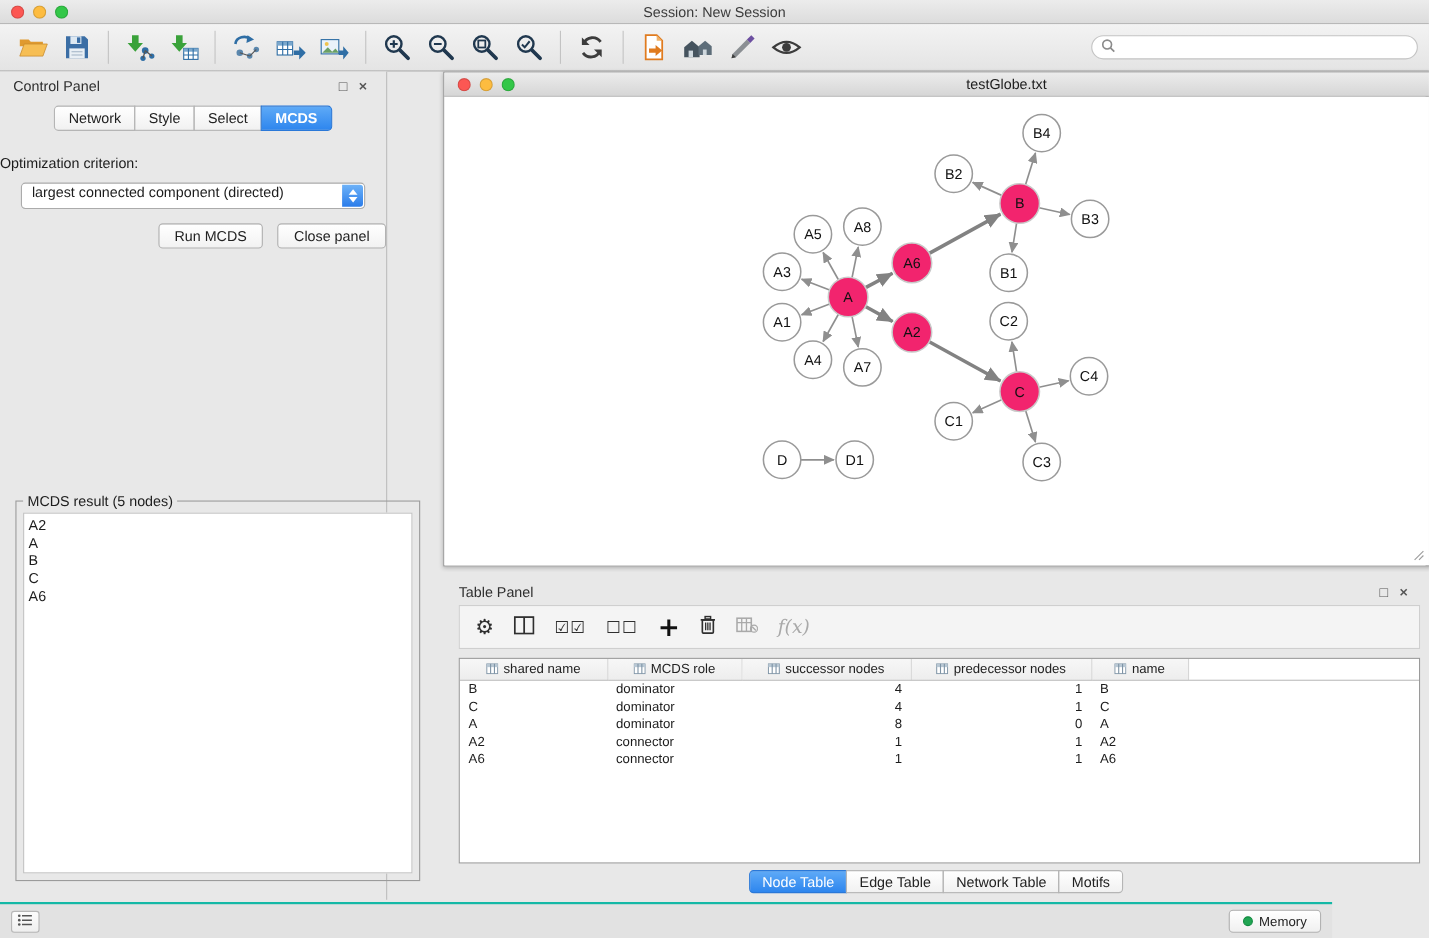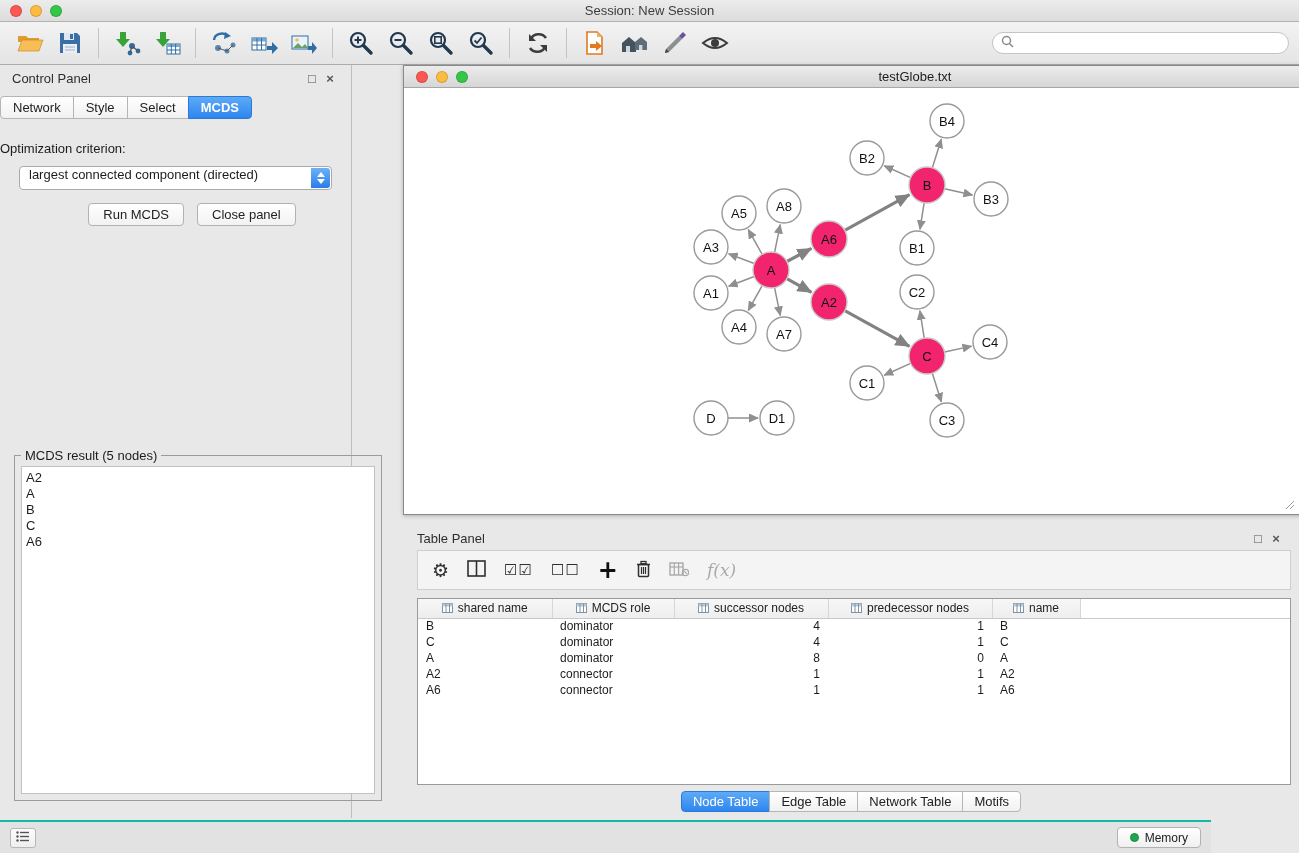--- a/index.html
+++ b/index.html
@@ -25,33 +25,33 @@
   .sep { width:1px; height:30px; background:#c3c3c3; margin:0 8px; }
   .searchbox { margin-left:auto; width:297px; height:22px; background:#fff; border:1px solid #c4c4c4;
     border-radius:11px; display:flex; align-items:center; padding:0 8px; gap:5px; }
   .searchbox input { border:none; outline:none; flex:1; font-size:12px; font-family:inherit; background:transparent; }
 
   
   .control-panel { position:absolute; left:0; top:65px; width:352px; height:753px; background:#e8e8e8; border-right:1px solid #bdbdbd; }
   .panel-head { height:27px; display:flex; align-items:center; padding:0 12px; font-size:13px; color:#2e2e2e; }
   .panel-head .spacer { flex:1; }
   .wbtn { color:#555; font-size:13px; width:18px; text-align:center; font-weight:700; background:none; border:none; }
-  .tabs-row { display:flex; justify-content:flex-start; margin-top:4px; }
+  .tabs-row { display:flex; justify-content:center; margin-top:4px; }
   .tab { padding:3px 12px; font-size:13px; background:linear-gradient(#ffffff,#f1f1f1); border:1px solid #b5b5b5; margin-left:-1px; color:#222; }
   .tab:first-child { border-radius:4px 0 0 4px; margin-left:0; }
   .tab:last-child { border-radius:0 4px 4px 0; }
   .tab.active { background:linear-gradient(#5eaaf7,#2e86ee); border-color:#2a78d8; color:#fff;font-weight:bold; }
   .opt-label { margin-top:22px; font-size:13px; }
   .dropdown { position:relative; width:313px; margin:10px auto 0; height:24px; background:#fff;
     border:1px solid #ababab; border-radius:4px; display:flex; align-items:flex-start; padding:0 26px 0 9px; font-size:13px; }
   .dd-step { position:absolute; right:1px; top:1px; bottom:1px; width:19px; border-radius:0 3px 3px 0;
     background:linear-gradient(#6db2f8,#2a7cea); display:flex; flex-direction:column; align-items:center; justify-content:center; gap:2px; }
   .dd-step .tri-up { width:0; height:0; border-left:4px solid transparent; border-right:4px solid transparent; border-bottom:5px solid #fff; }
   .dd-step .tri-down { width:0; height:0; border-left:4px solid transparent; border-right:4px solid transparent; border-top:5px solid #fff; }
-  .btn-row { display:flex; justify-content:center; gap:13px; margin-top:13px;margin-left:33px; }
+  .btn-row { display:flex; justify-content:flex-end; gap:13px; margin-top:13px;margin-left:33px; }
   .pushbtn { padding:3px 14px; font-size:13px; background:linear-gradient(#ffffff,#f2f2f2); border:1px solid #b2b2b2; border-radius:4px; color:#222; }
   .result-fieldset { position:absolute; left:14px; top:390px; width:368px; height:346px; border:1px solid #9b9b9b; }
   .result-legend { position:absolute; top:-8px; left:6px; background:#e8e8e8; padding:0 4px; font-size:13px; }
   .result-list { position:absolute; left:6px; top:10px; right:6px; bottom:6px; background:#fff; border:1px solid #c2c2c2; overflow:hidden; padding:3px 0 0 4px; }
   .result-item { font-size:13px; line-height:16px; }
 
   
   .netwin { position:absolute; left:403px; top:65px; width:1024px; height:450px; background:#fff;
     border:1px solid #8a8a8a; box-shadow:0 1px 4px rgba(0,0,0,.25); }
   .netwin-titlebar { position:relative; height:22px; background:linear-gradient(#ececec,#d6d6d6);

